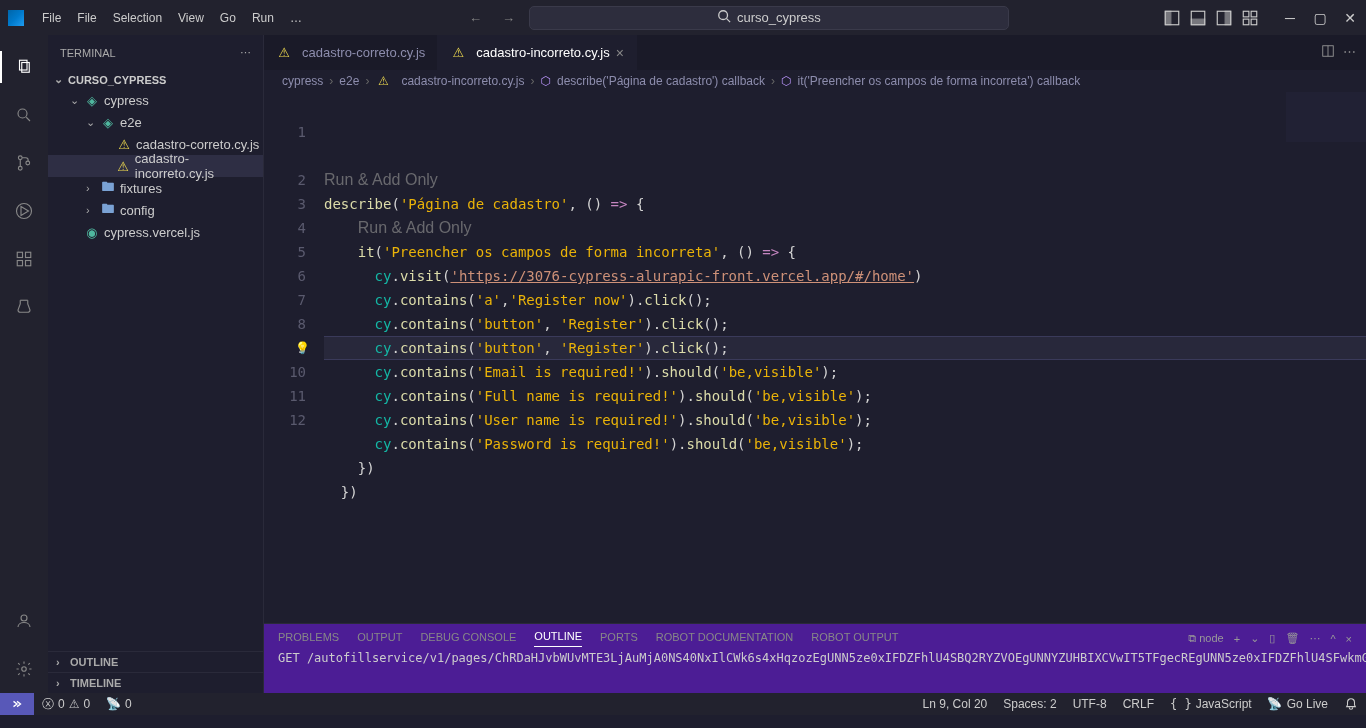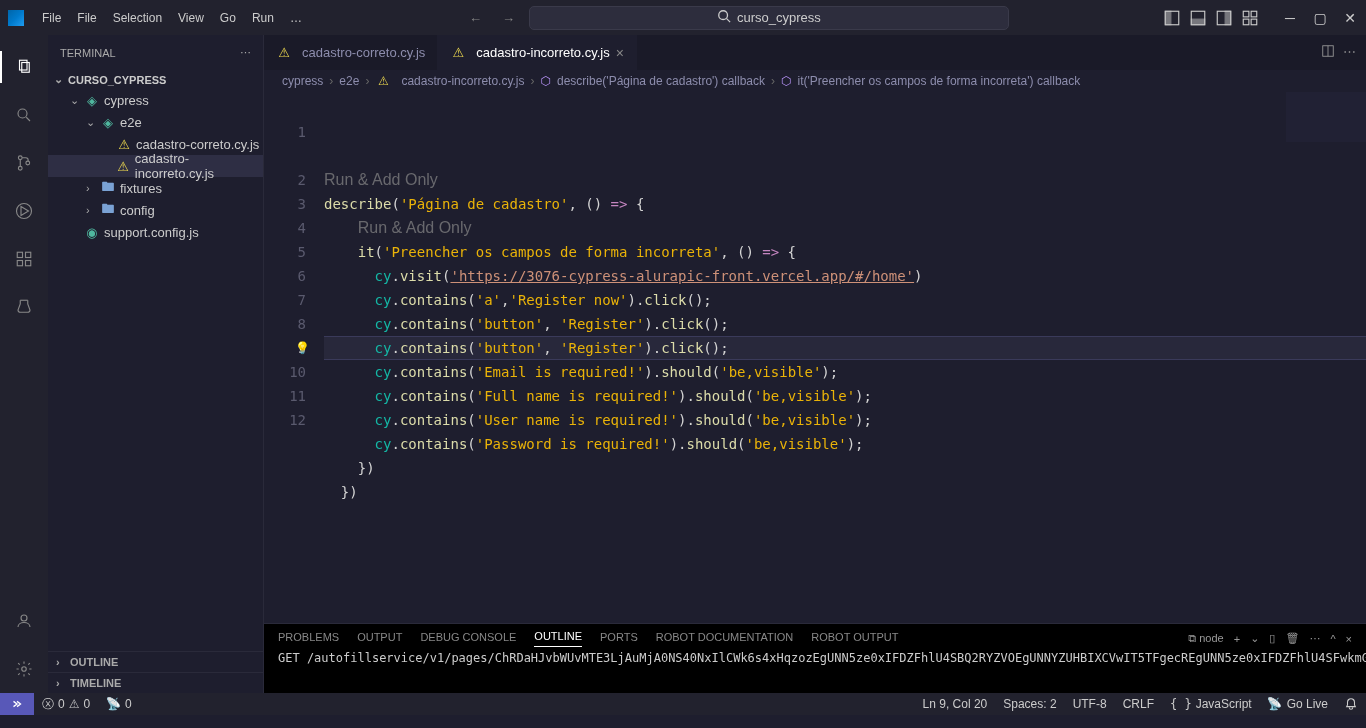--- a/index.html
+++ b/index.html
@@ -236,21 +236,21 @@
 .tok-kw { color: #c586c0; }
 .tok-fn { color: #dcdcaa; }
 .tok-str { color: #eab308; }
 .tok-str-u { color: #ce9178; text-decoration: underline; }
 .tok-pun { color: #d4d4d4; }
 .tok-var { color: #14b8a6; }
 
 .panel {
   height: 70px;
   border-top: 1px solid #2a2a3a;
-  background: #000000;
+  background: #4c1d95;
   display: flex;
   flex-direction: column;
 }
 .panel-tabs {
   display: flex;
   gap: 18px;
   padding: 6px 14px 0 14px;
   font-size: 11px;
   align-items: center;
 }
@@ -445,21 +445,21 @@
         <span>fixtures</span>
       </div>
       <div class="tree-item tree-indent-2">
         <span class="chevron">›</span>
         <span class="file-icon folder">🖿</span>
         <span>config</span>
       </div>
       <div class="tree-item tree-indent-1">
         <span class="chevron"></span>
         <span class="file-icon cy">◉</span>
-        <span>support.config.js</span>
+        <span>cypress.vercel.js</span>
       </div>
     </div>
     <div style="flex:1"></div>
     <div class="outline-section">
       <span class="chevron">›</span>
       <span>OUTLINE</span>
     </div>
     <div class="outline-section">
       <span class="chevron">›</span>
       <span>TIMELINE</span>

